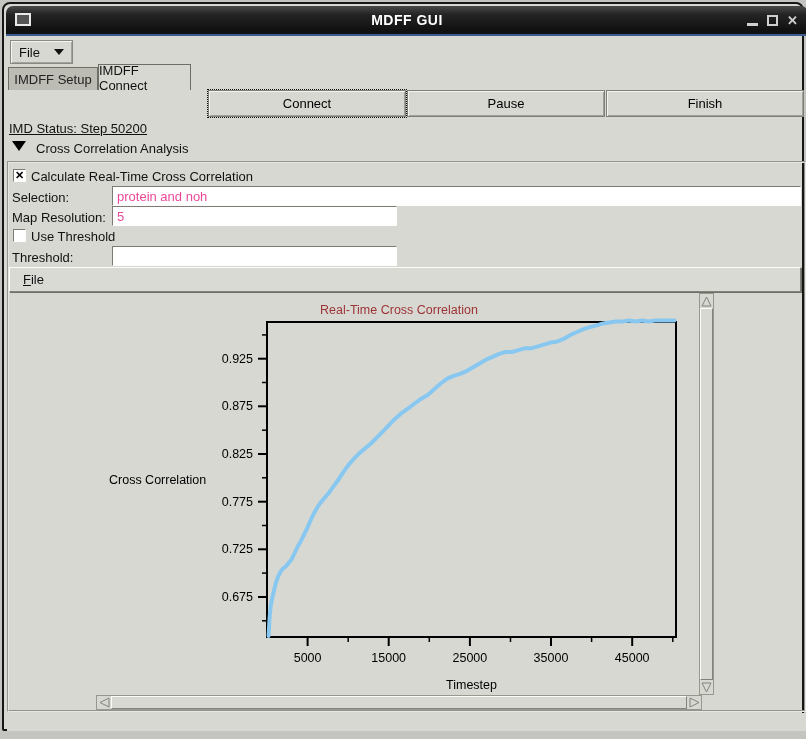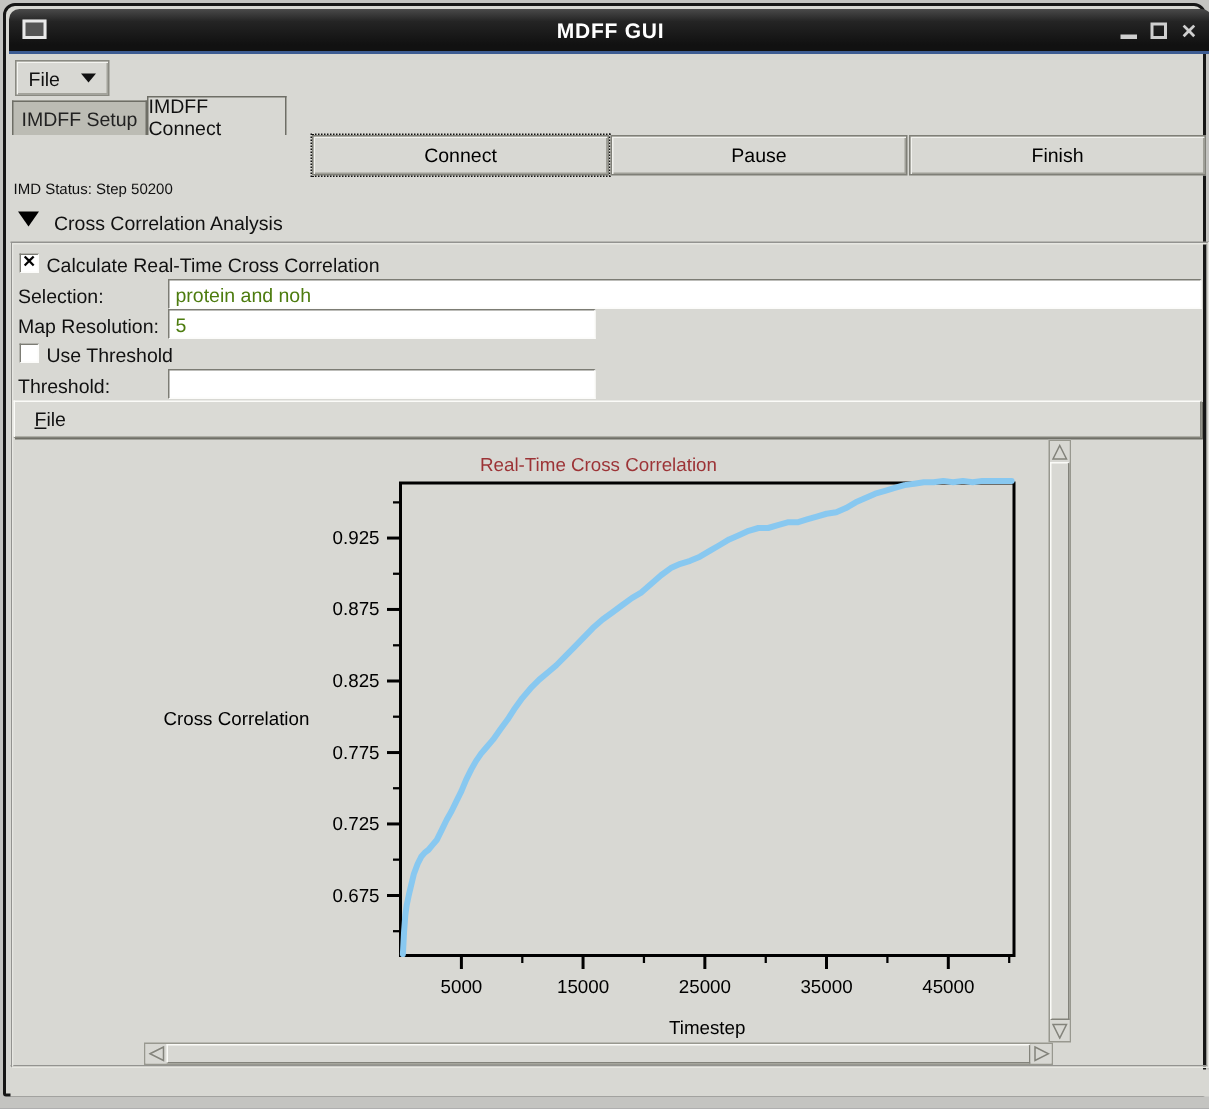--- a/index.html
+++ b/index.html
@@ -62,21 +62,21 @@
 
   
   .act-btn {
     position:absolute; top:86px; height:27px;
     background:#d8d8d3; border:1px solid #7f7f77;
     box-shadow:inset 1px 1px 0 #f2f2ee, inset -1px -1px 0 #a0a098;
     display:flex; align-items:center; justify-content:center; font-size:13px;
   }
   .focused { outline:1px dotted #111; outline-offset:0px; }
 
-  .imd-status { position:absolute; left:5px; top:117px; font-size:10px; }
+  .imd-status { position:absolute; left:5px; top:117px; font-size:13px;text-decoration:underline; }
 
   .cc-header { position:absolute; left:8px; top:137px; display:flex; gap:10px; font-size:13px; }
   .tri-collapse { width:0; height:0; border-left:7px solid transparent; border-right:7px solid transparent; border-top:10px solid #000; }
 
   
   .groove-frame {
     position:absolute; left:3px; top:157px; width:799px; height:551px;
     border:2px groove #e7e7e2;
   }
 
@@ -85,21 +85,21 @@
     border-top:1px solid #7c7c74; border-left:1px solid #7c7c74;
     border-bottom:1px solid #fcfcfa; border-right:1px solid #fcfcfa;
     display:flex; align-items:center; justify-content:center;
     font-size:11px; font-weight:bold; line-height:11px; color:#000;
   }
   .row-label { position:absolute; font-size:13px; }
   .tk-entry {
     position:absolute; height:20px; background:#fff;
     border-top:1px solid #7c7c74; border-left:1px solid #7c7c74;
     border-bottom:1px solid #fcfcfa; border-right:1px solid #fcfcfa;
-    font-family:"Liberation Sans", sans-serif; font-size:13px; padding:0 4px; color:#4d7c0f;
+    font-family:"Liberation Sans", sans-serif; font-size:13px; padding:0 4px; color:#ec4899;
   }
 
   .plot-menubar {
     position:absolute; left:5px; top:263px; width:792px; height:25px;
     background:#dadad5;
     border-top:1px solid #fbfbf8; border-left:1px solid #fbfbf8;
     border-bottom:1px solid #83837b; border-right:1px solid #83837b;
     box-shadow:1px 1px 0 #6f6f67;
     display:flex; align-items:center; padding-left:13px; font-size:13px;
   }

